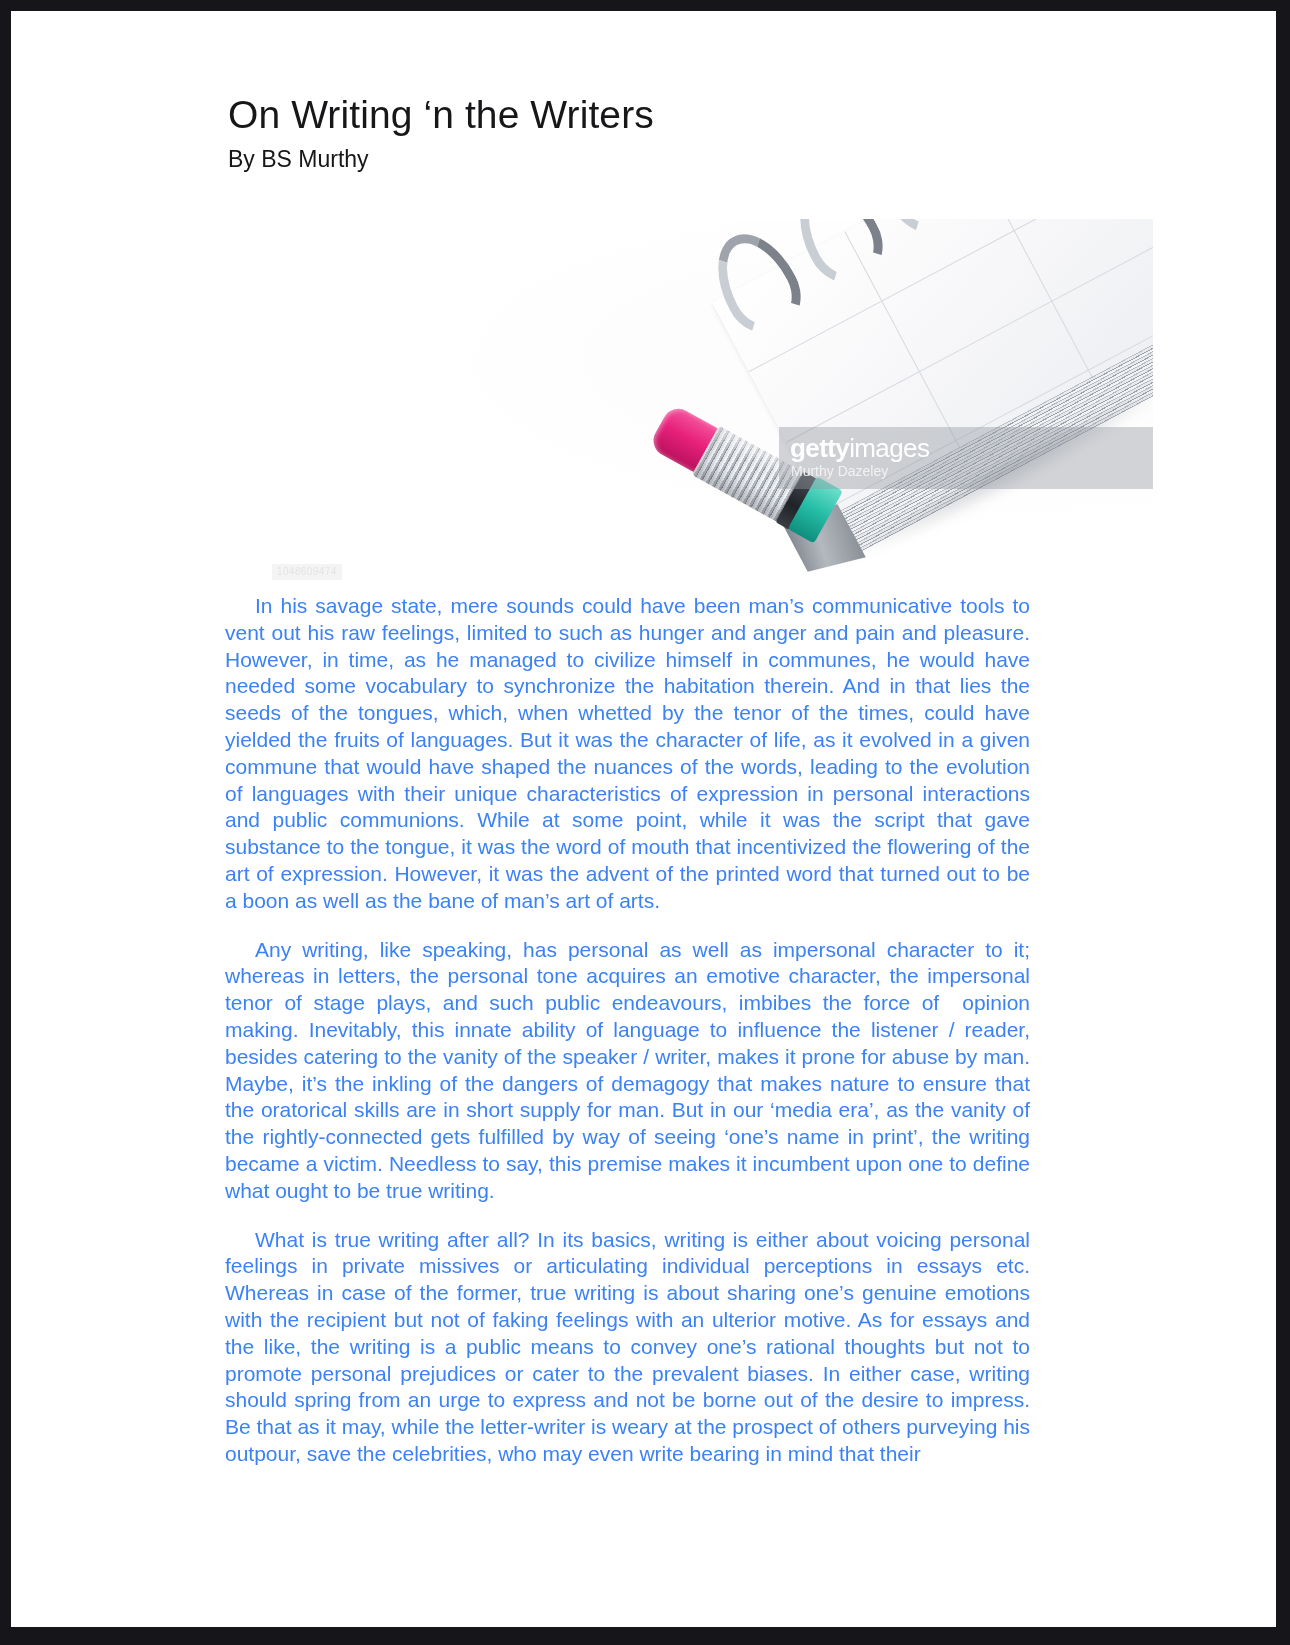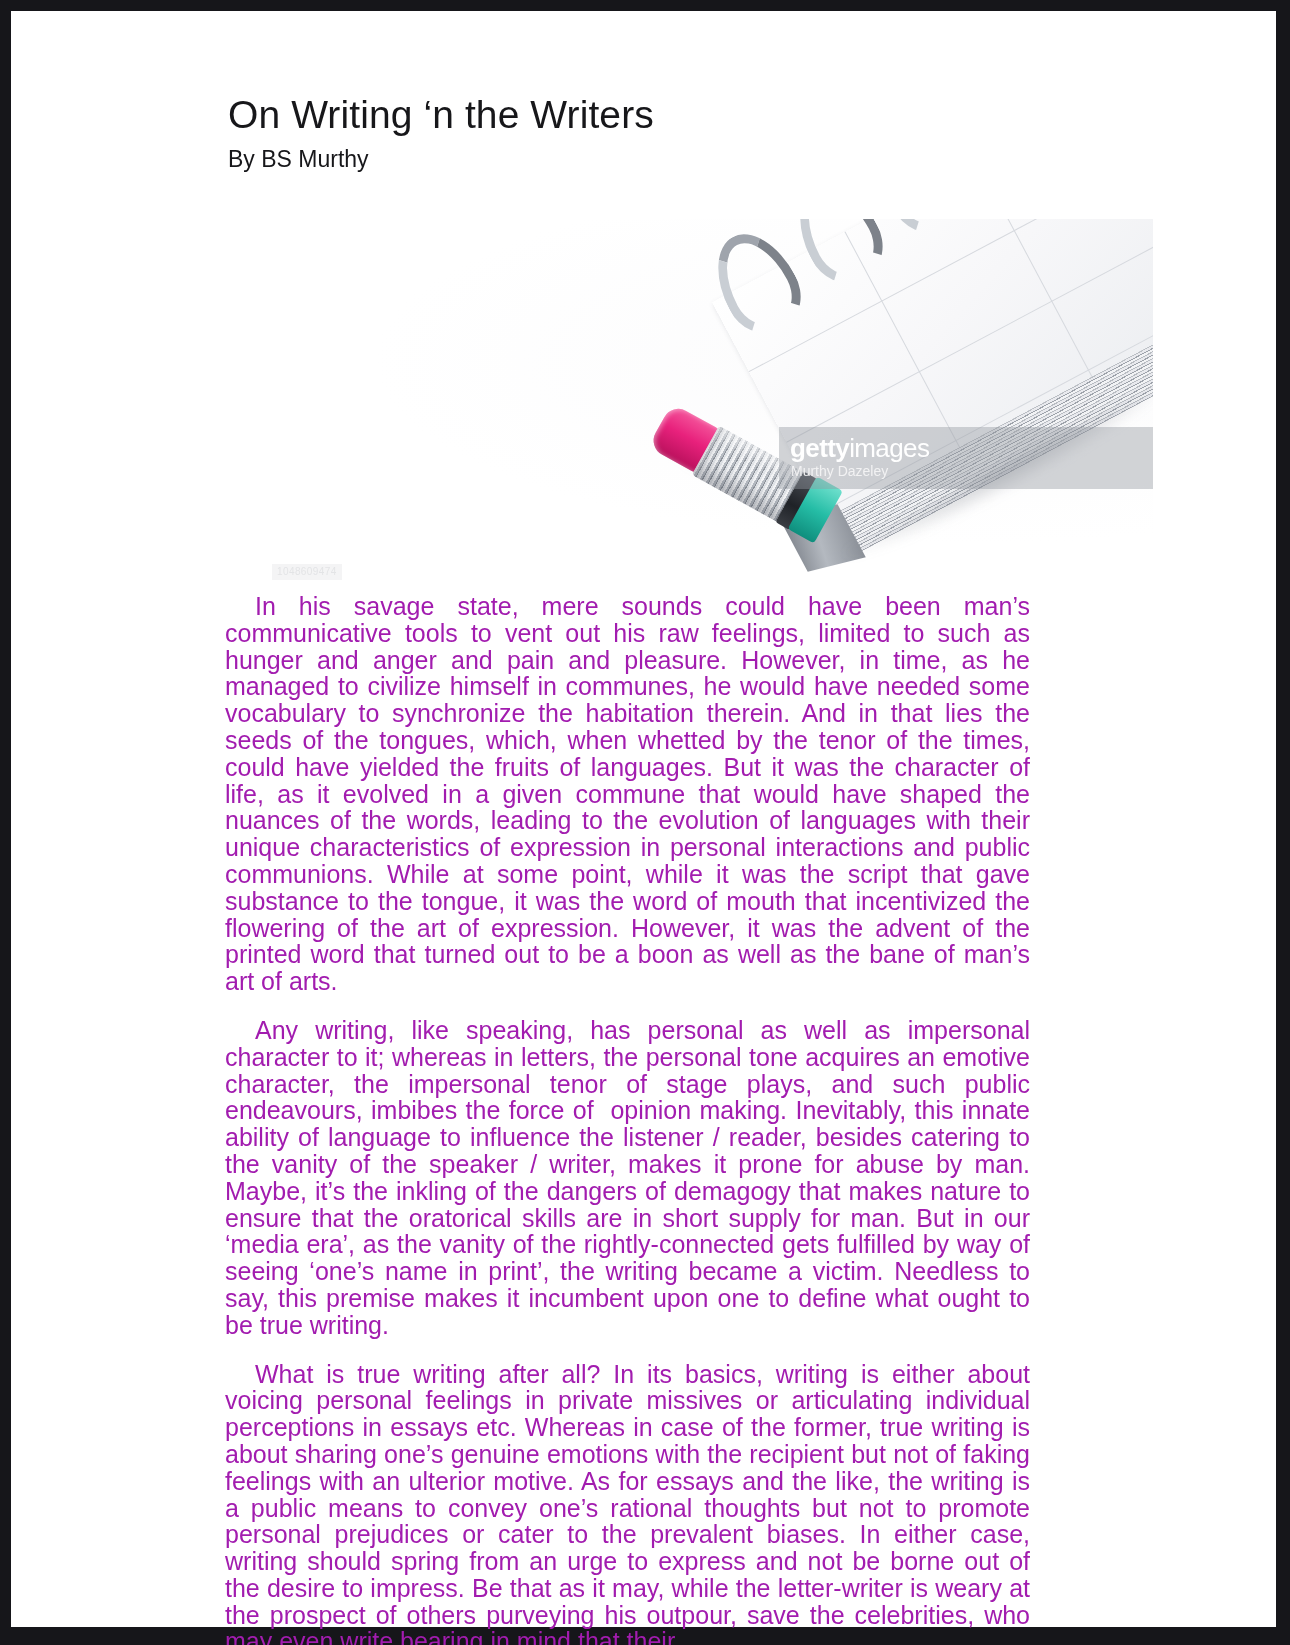--- a/index.html
+++ b/index.html
@@ -263,23 +263,23 @@
   #article-body {
     position: absolute;
     left: 9px;
     top: 582px;
     width: 805px;
   }
   .para {
     margin: 0 0 22px 0;
     text-align: justify;
     text-justify: inter-word;
-    font-size: 25px;
+    font-size: 21px;
     line-height: 26.8px;
-    color: #a21caf;
+    color: #3b82f6;
     font-stretch: condensed;
     text-indent: 30px;
     white-space: pre-wrap;
   }
   .para:last-child { margin-bottom: 11px; }
 </style>
 </head>
 <body>
 
 <div id="page-frame">

